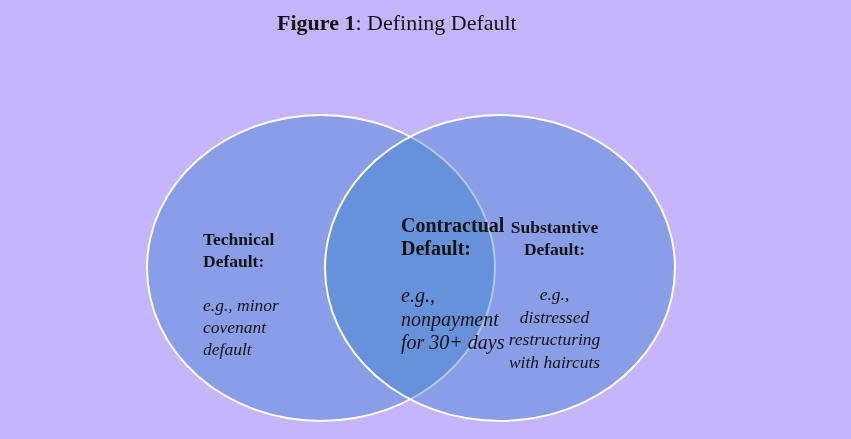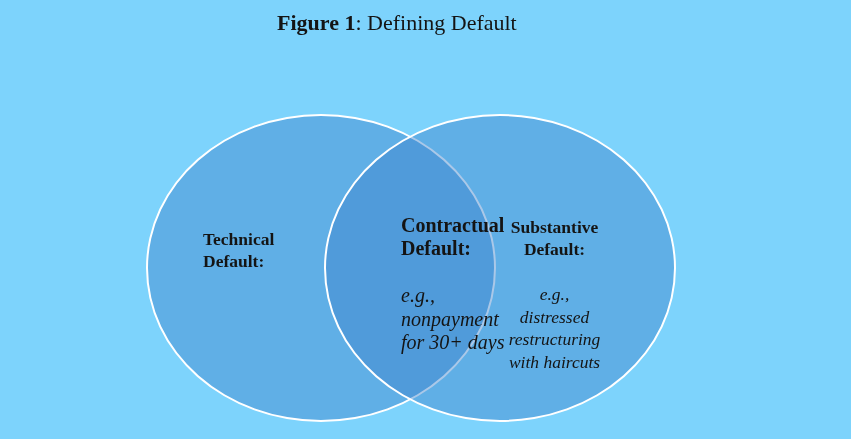--- a/index.html
+++ b/index.html
@@ -4,21 +4,21 @@
 <style>
   html, body {
     margin: 0;
     padding: 0;
     background: #ffffff;
   }
   .page {
     position: relative;
     width: 851px;
     height: 439px;
-    background: #7dd3fc;
+    background: #c4b5fd;
     font-family: "Liberation Serif", serif;
     color: #141414;
     overflow: hidden;
   }
   .figure-title {
     position: absolute;
     left: 277px;
     top: 10px;
     font-size: 22px;
     white-space: nowrap;
@@ -104,20 +104,23 @@
 
   <div class="venn">
 
     <div class="circle circle-left"></div>
 
     <div class="circle circle-right"></div>
 
     <div class="label label-left">
       <div class="heading">Technical
 Default:</div>
+      <div class="example">e.g., minor
+covenant
+default</div>
     </div>
 
     <div class="label label-middle">
       <div class="heading">Contractual
 Default:</div>
       <div class="example">e.g.,
 nonpayment
 for 30+ days</div>
     </div>
 

